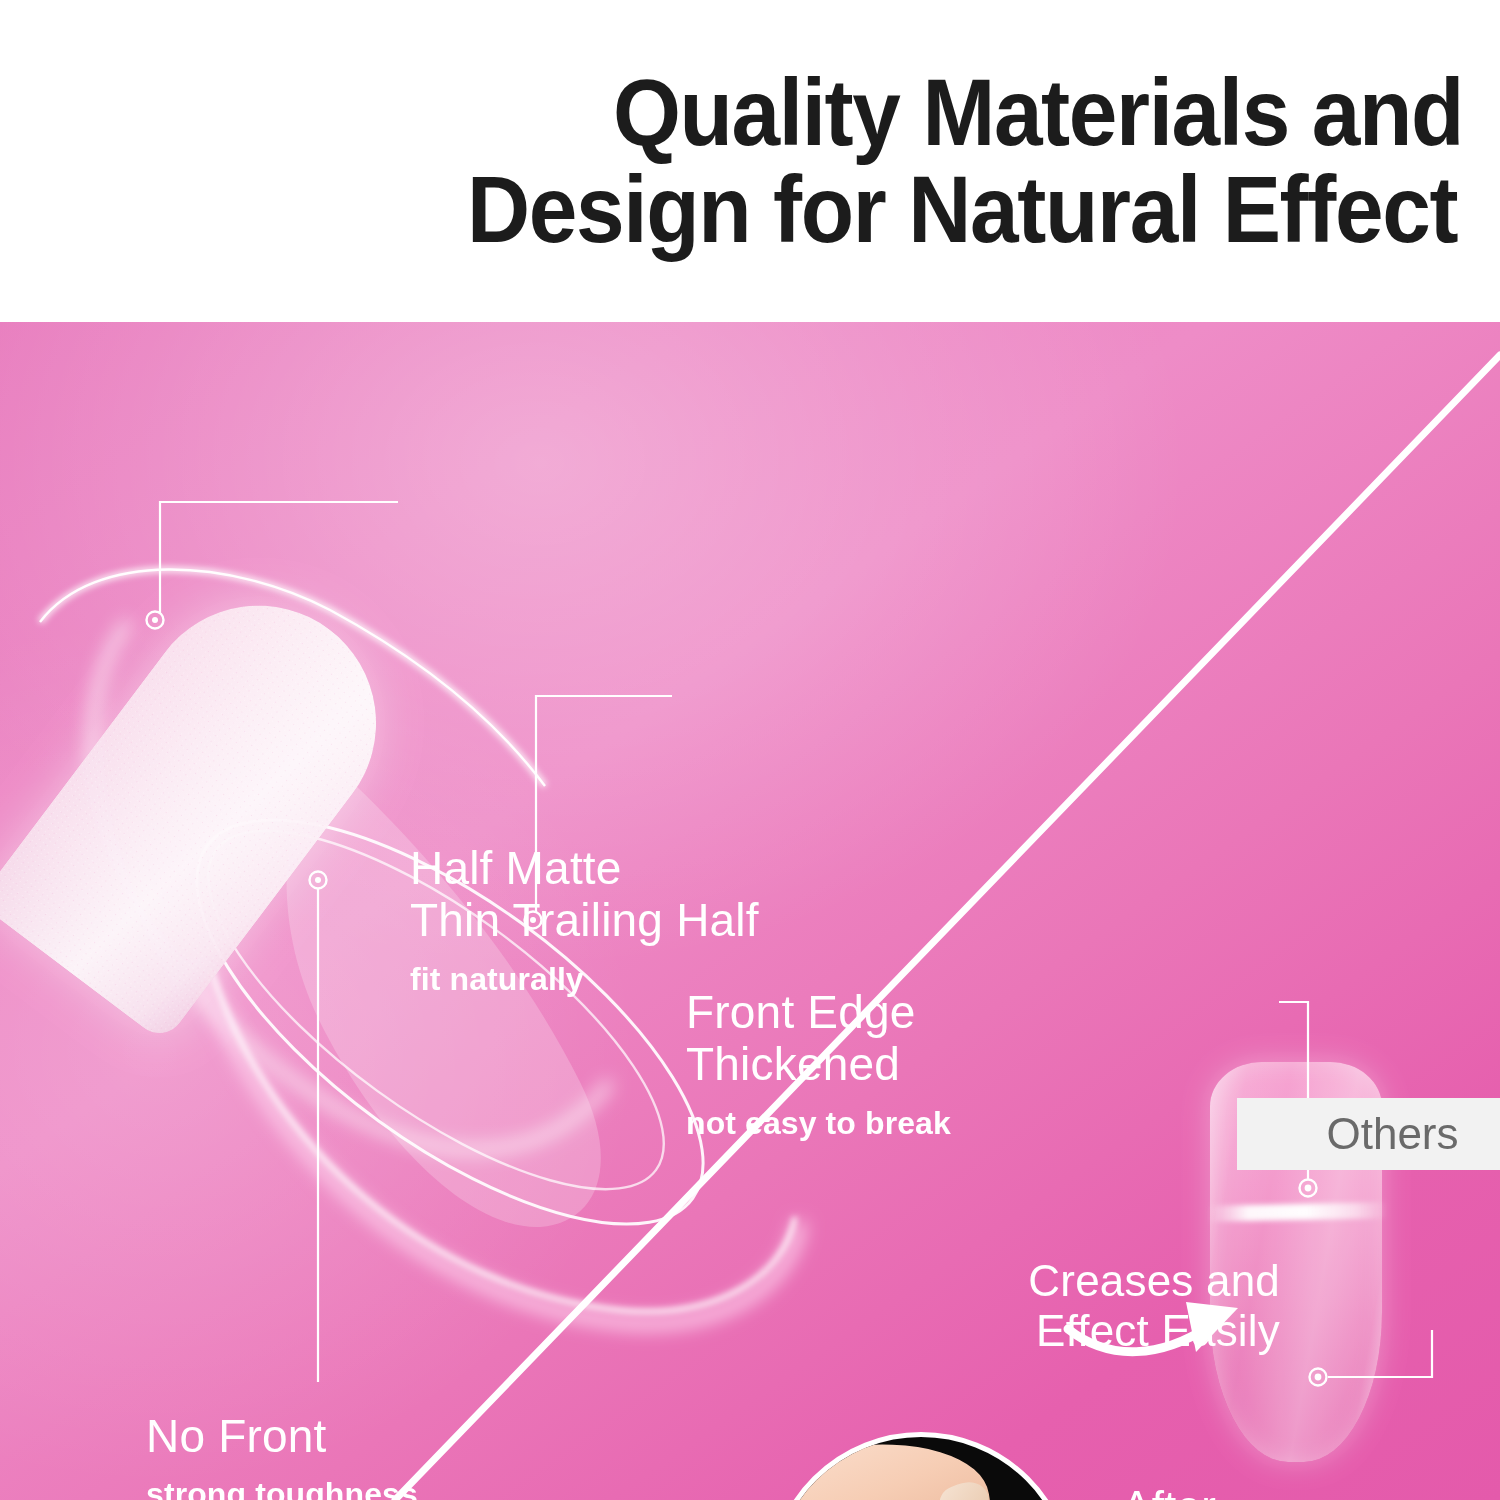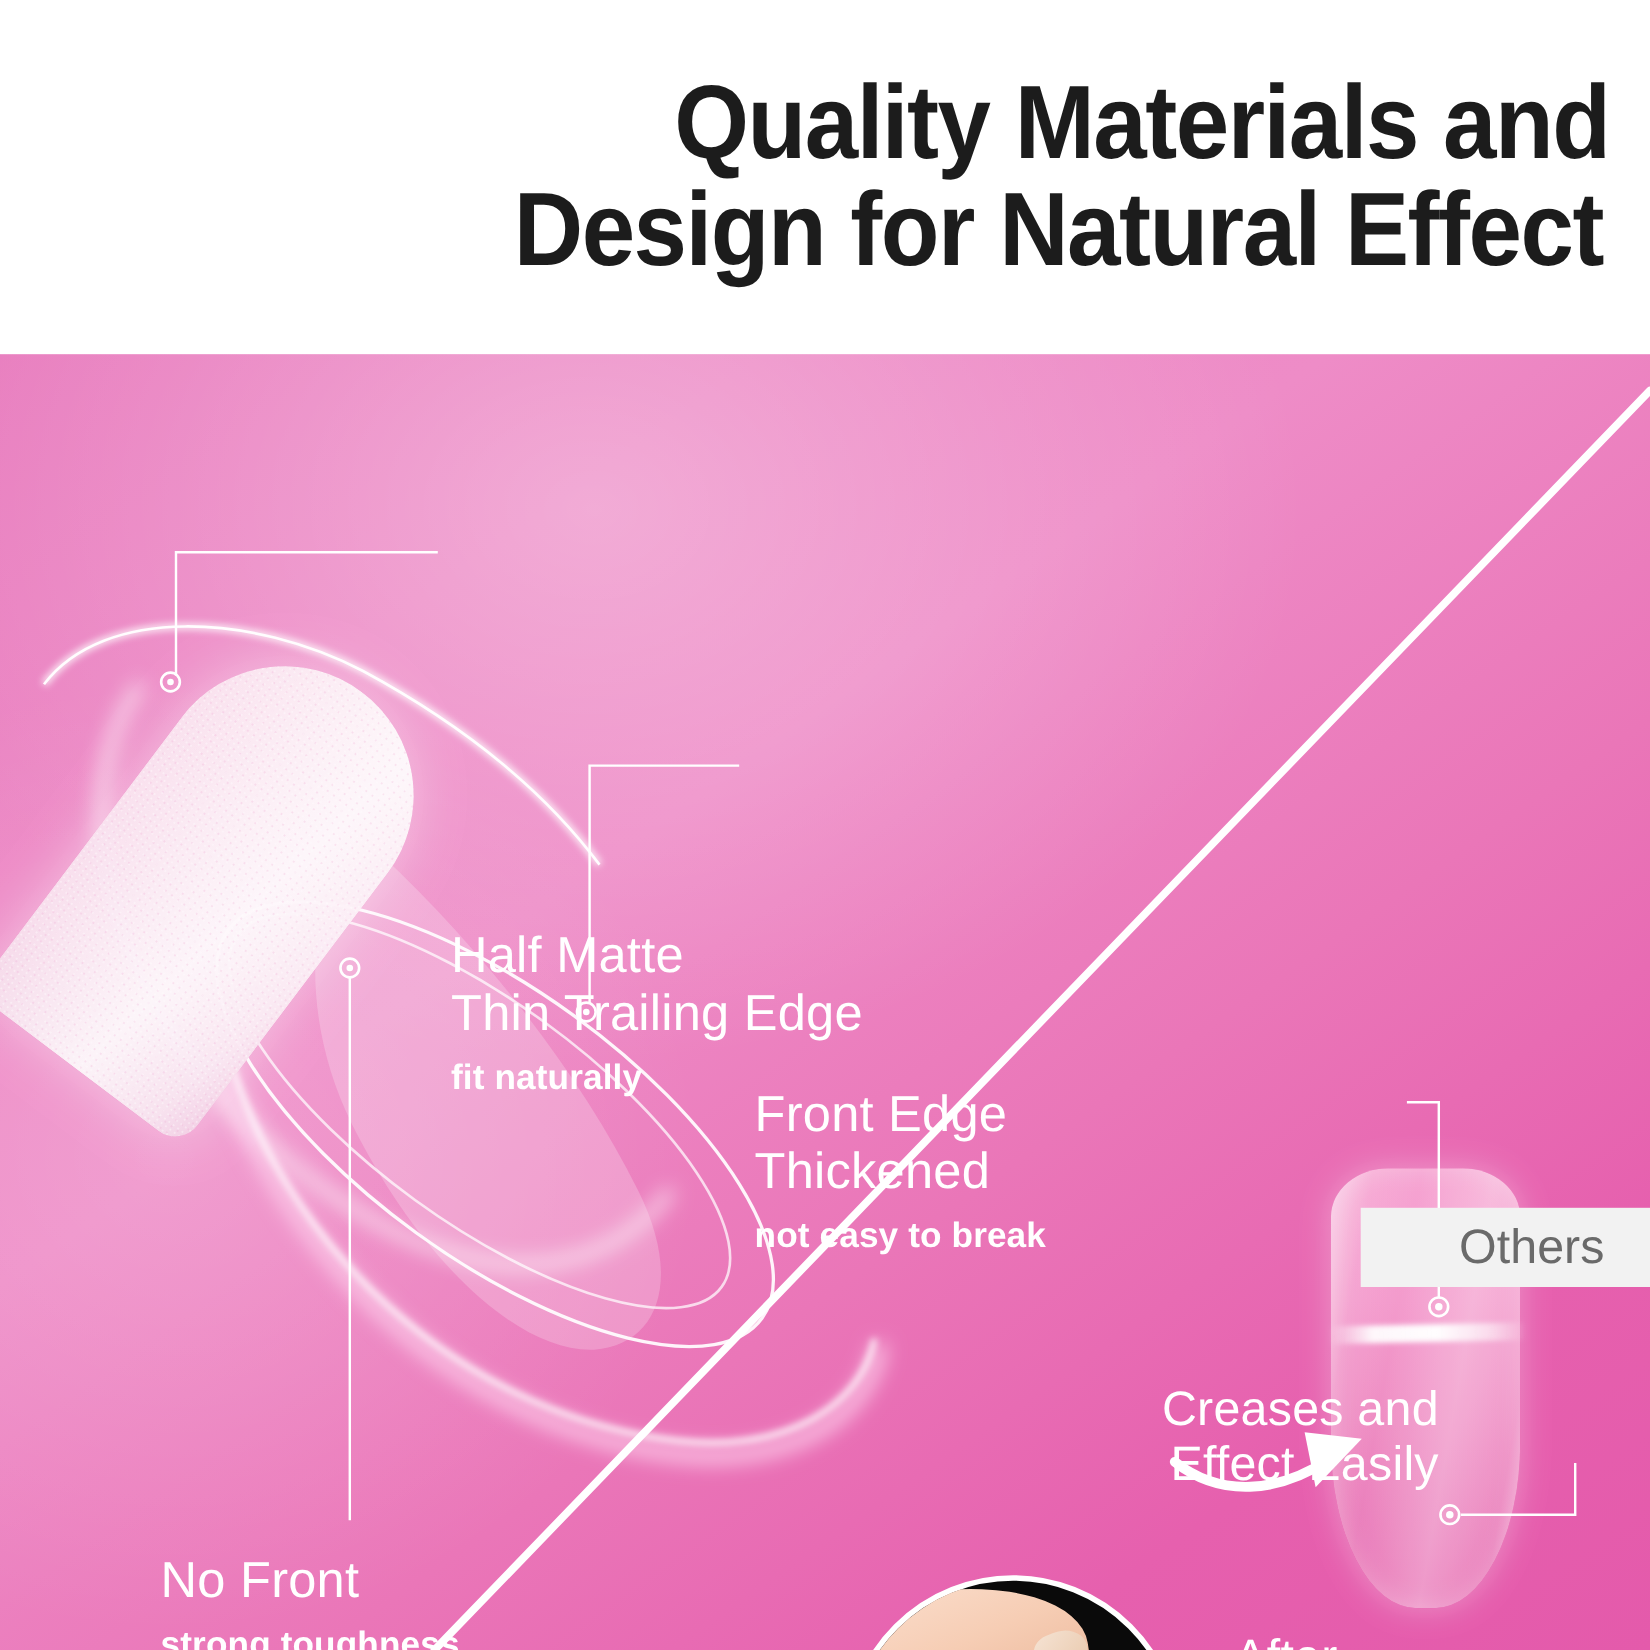--- a/index.html
+++ b/index.html
@@ -182,21 +182,21 @@
     font-weight: bold;
     letter-spacing: 0.1px;
     white-space: nowrap;
     margin-top: 14px;
   }
   .callout.right-al { text-align: right; }
 
   #co-halfmatte { left: 410px; top: 472px; margin-top: 48px; }
   #co-thickened { left: 686px; top: 664px; }
   #co-nocrease  { left: 146px; top: 1088px; }
-  #co-creases   { left: 936px; top: 934px; width: 372px; }
+  #co-creases   { left: 908px; top: 934px; width: 372px; }
   #co-creases .main { font-size: 44px; }
   #co-afterbend { left: 1096px; top: 1160px; width: 120px; text-align: right; }
   #co-afterbend .main { font-size: 44px; }
 
   
   #leaders { position: absolute; left:0; top:0; width:1500px; height:1178px; pointer-events:none; }
 </style>
 </head>
 <body>
 
@@ -275,21 +275,21 @@
       <path d="M 1328 1055 L 1432 1055 L 1432 1008" fill="none" stroke="#ffffff" stroke-width="2.2"></path>
       <circle cx="1318" cy="1055" r="8.5" fill="none" stroke="#ffffff" stroke-width="2.4"></circle>
       <circle cx="1318" cy="1055" r="3.4" fill="#ffffff"></circle>
 
       <path d="M 1068 1007 C 1110 1040 1162 1035 1208 1005" fill="none" stroke="#ffffff" stroke-width="9" stroke-linecap="round"></path>
       <polygon points="1196,1030 1238,986 1186,980" fill="#ffffff"></polygon>
     </svg>
 
     <div class="callout" id="co-halfmatte">
       <div class="main">Half Matte</div>
-      <div class="main">Thin Trailing Edge</div>
+      <div class="main">Thin Trailing Half</div>
       <div class="sub">fit naturally</div>
     </div>
 
     <div class="callout" id="co-thickened">
       <div class="main">Front Edge</div>
       <div class="main">Thickened</div>
       <div class="sub">not easy to break</div>
     </div>
 
     <div class="callout" id="co-nocrease">

